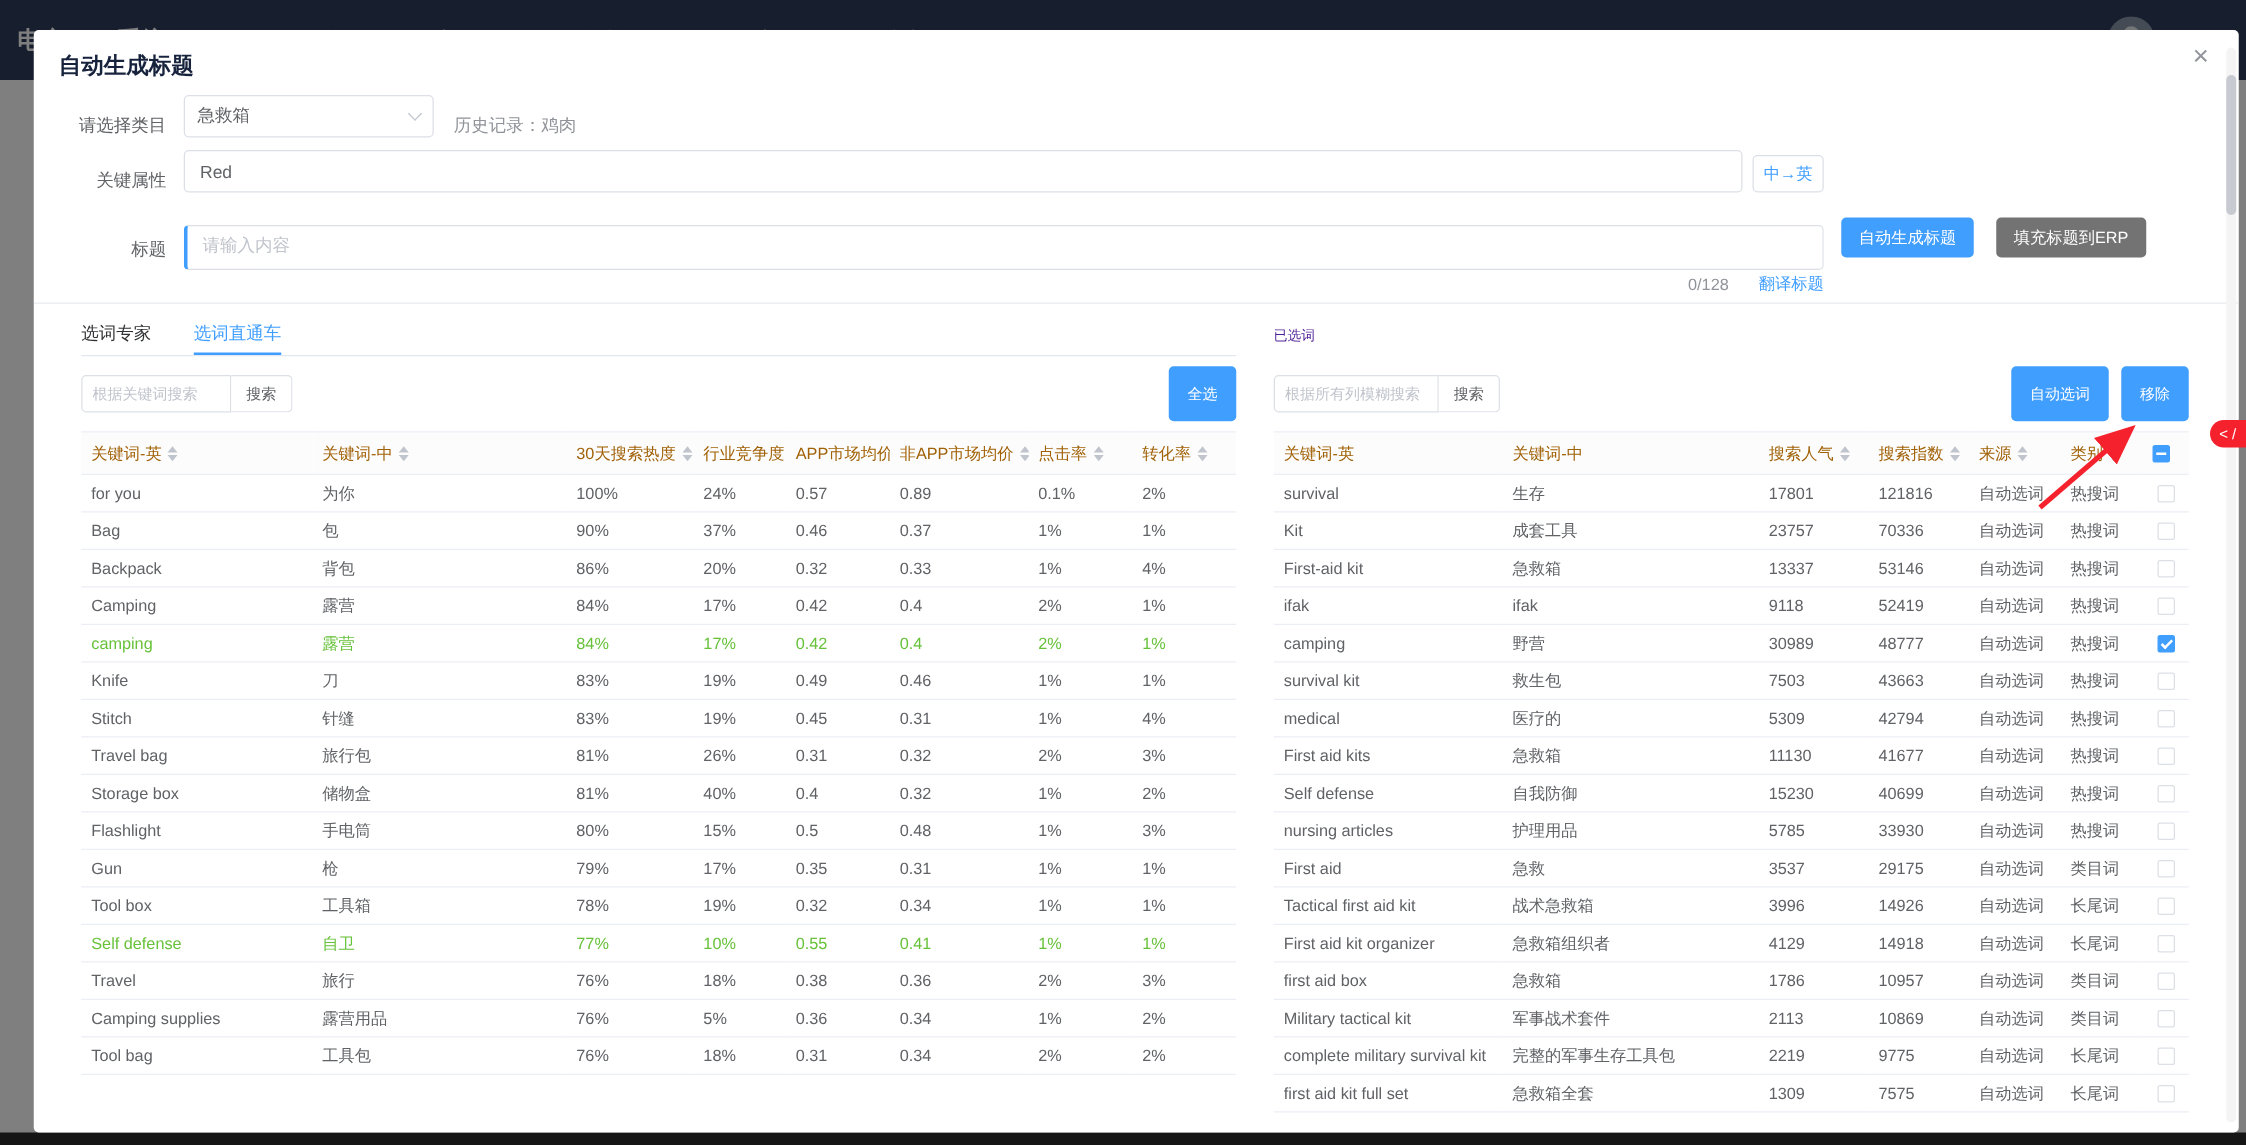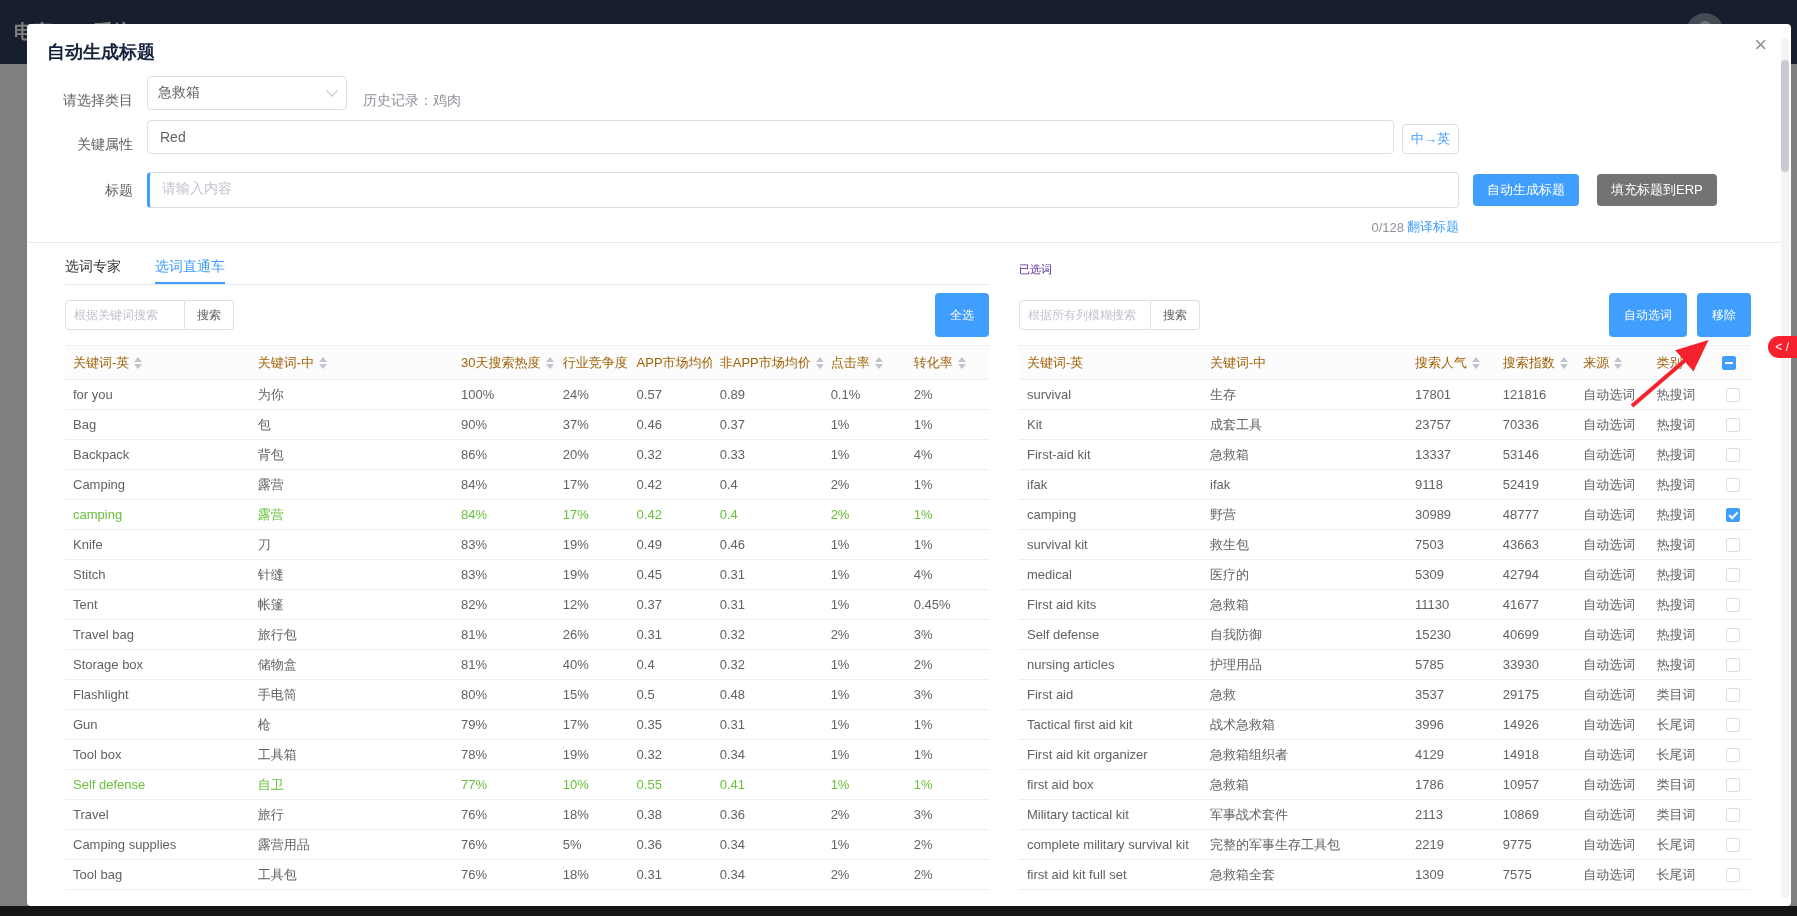--- a/index.html
+++ b/index.html
@@ -30,21 +30,21 @@
   .input{height:34px;border:1px solid #dcdfe6;border-radius:4px;padding:0 12px;font-size:14px;color:#606266;background:#fff;outline:none}
   .attr-input{flex:1}
   .mini-btn{height:30px;border:1px solid #dcdfe6;border-radius:4px;padding:0 8px;color:#409eff;font-size:13px;margin-left:8px;background:#fff;cursor:pointer;flex:none}
   .row-spacer{width:292px;flex:none}
   .textarea{flex:1;height:36px;border:1px solid #dcdfe6;border-left:3px solid #409eff;border-radius:4px;padding:7px 12px;font-size:14px;color:#606266;resize:none;outline:none;font-family:inherit}
   .textarea::placeholder{color:#c0c4cc}
   .btns-col{width:292px;flex:none;display:flex;align-items:center;gap:18px;padding-left:14px;height:52px}
   .btn{height:32px;border-radius:4px;font-size:13px;padding:0 14px;border:none;cursor:pointer;color:#fff;white-space:nowrap}
   .btn-primary{background:#409eff}
   .btn-warning{background:#737373}
-  .counter-row{display:flex;justify-content:flex-end;align-items:center;margin:2px 292px 6px 0;gap:3px}
+  .counter-row{display:flex;justify-content:flex-end;align-items:center;margin:2px 292px 6px 0;gap:24px}
   .counter{font-size:13px;color:#909399}
   .link{font-size:13px;color:#409eff;cursor:pointer}
   .divider{border-top:1px solid #e8ebf0;margin:6px -40px 0 -20px}
   
   .panels{display:flex;padding-top:4px}
   .panel-left{width:956px;flex:none;padding-left:18px;padding-right:14px}
   .panel-right{flex:1;padding-left:16px}
   .tabs{display:flex;gap:34px;height:38px;align-items:stretch;border-bottom:1px solid #e4e7ed}
   .tab{font-size:14px;color:#303133;line-height:38px;cursor:pointer}
   .tab.active{color:#409eff;border-bottom:2px solid #409eff}
@@ -121,21 +121,21 @@
     <span class="history"><span>历史记录：</span><span>鸡肉</span></span>
   </div>
 
   <div class="form-row">
     <div class="form-label">关键属性</div>
     <input class="input attr-input" value="Red" style="">
     <button class="mini-btn">中→英</button>
     <div class="row-spacer"></div>
   </div>
 
-  <div class="form-row" style="align-items:center;margin-bottom:0">
+  <div class="form-row" style="align-items:flex-end;margin-bottom:0">
     <div class="form-label" style="line-height:34px">标题</div>
     <textarea class="textarea" placeholder="请输入内容" style=""></textarea>
     <div class="btns-col">
       <button class="btn btn-primary">自动生成标题</button>
       <button class="btn btn-warning">填充标题到ERP</button>
     </div>
   </div>
 
   <div class="counter-row">
     <span class="counter">0/128</span>
@@ -265,30 +265,20 @@
               <td>Stitch</td>
               <td>针缝</td>
               <td>83%</td>
               <td>19%</td>
               <td>0.45</td>
               <td>0.31</td>
               <td>1%</td>
               <td>4%</td>
             </tr>
             <tr>
-              <td>Tent</td>
-              <td>帐篷</td>
-              <td>82%</td>
-              <td>12%</td>
-              <td>0.37</td>
-              <td>0.31</td>
-              <td>1%</td>
-              <td>0.45%</td>
-            </tr>
-            <tr>
               <td>Travel bag</td>
               <td>旅行包</td>
               <td>81%</td>
               <td>26%</td>
               <td>0.31</td>
               <td>0.32</td>
               <td>2%</td>
               <td>3%</td>
             </tr>
             <tr>

